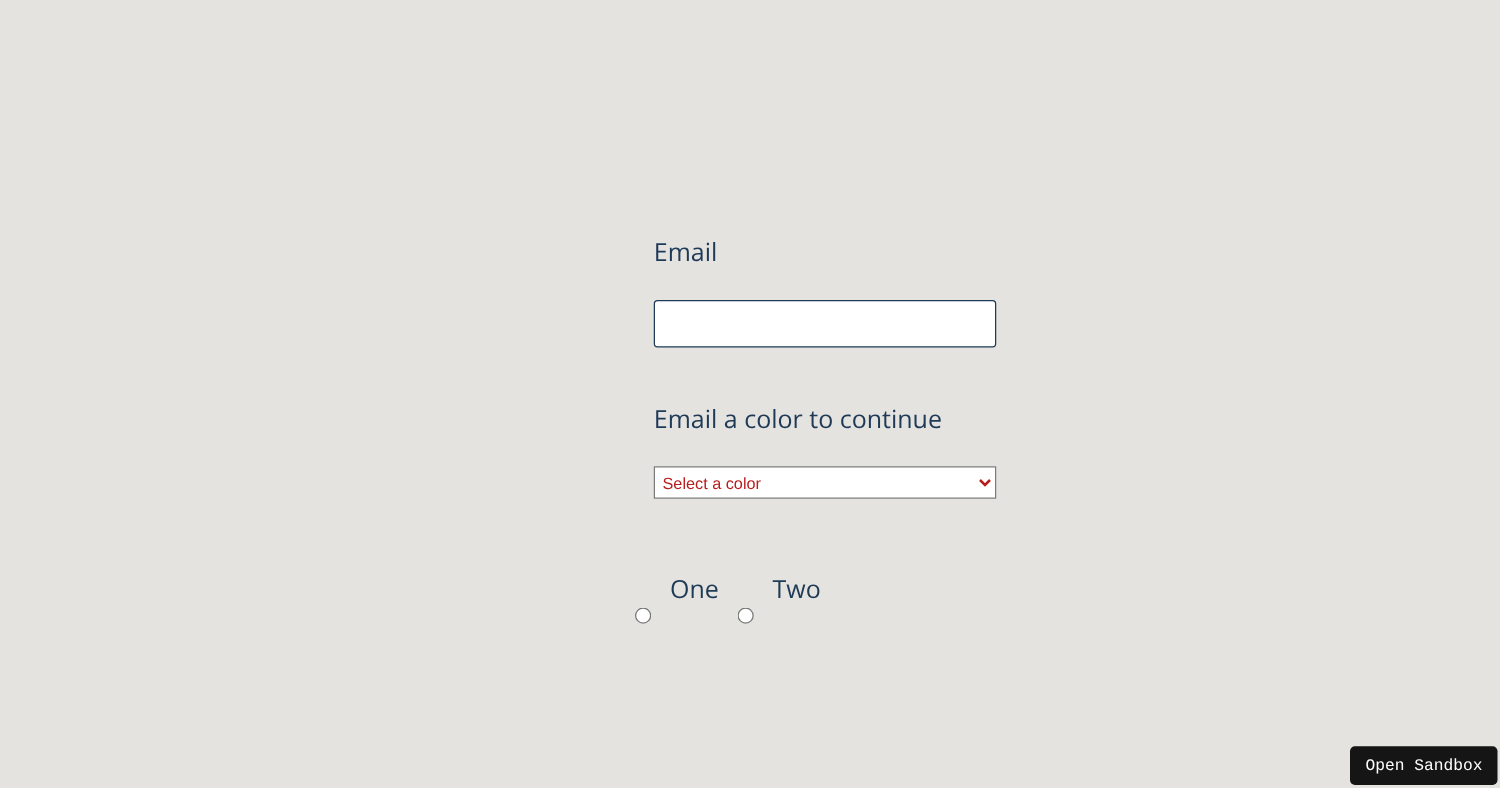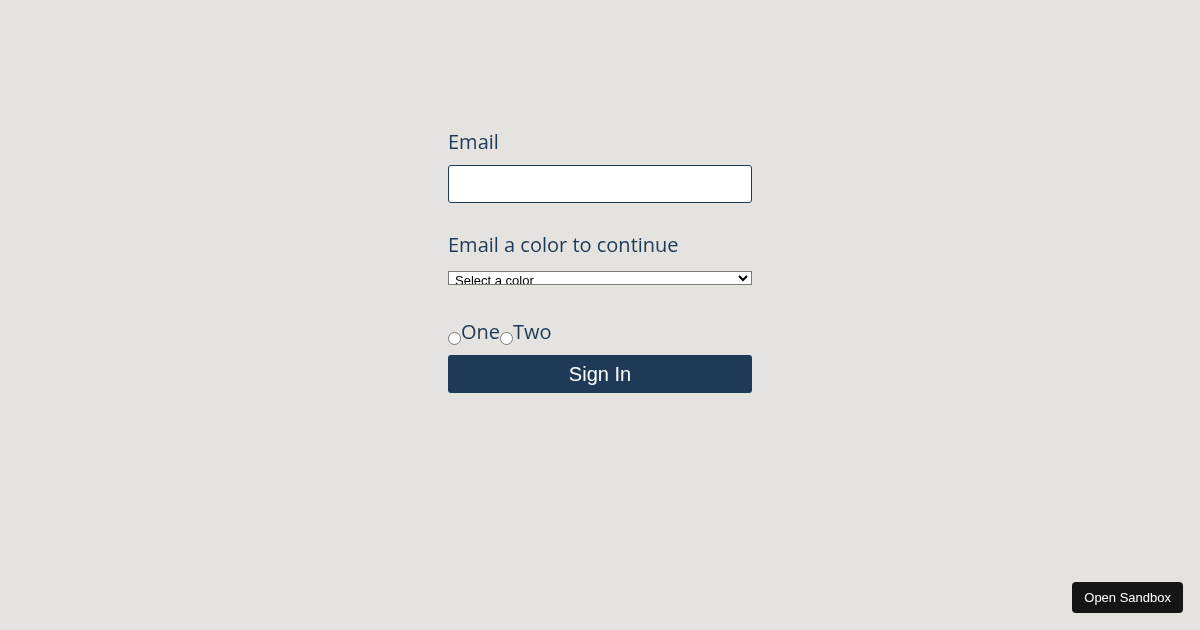--- a/index.html
+++ b/index.html
@@ -1,17 +1,17 @@
 <!DOCTYPE html>
 <html><head>
   <meta charset="utf-8">
   <style>
     * {
       box-sizing: border-box;
-      margin: 0;
+      margin: 15px;
       padding: 0;
     }
     body {
       width: 1200px;
       height: 630px;
       background-color: #e4e3e0;
       font-family: "Open Sans", -apple-system, BlinkMacSystemFont, "Segoe UI", Roboto, sans-serif;
       color: #1f3a56;
       position: relative;
     }
@@ -37,25 +37,25 @@
       border: 1px solid #1f3a56;
       border-radius: 3px;
       background: #ffffff;
       padding: 6px 10px;
       font-size: 16px;
       color: #1f3a56;
       outline: none;
     }
     .select-input {
       width: 100%;
-      height: 14px;
+      height: 26px;
       border: 1px solid #7a7a7a;
       background: #ffffff;
       font-size: 13px;
-      color: #000000;
+      color: #b91c1c;
       padding-left: 2px;
     }
     .checkbox-row {
       display: flex;
       align-items: center;
       margin-bottom: 36px;
     }
     .checkbox-row input[type="checkbox"] {
       width: 13px;
       height: 13px;
@@ -94,21 +94,21 @@
       position: absolute;
       right: 17px;
       bottom: 17px;
       background-color: #151515;
       color: #ffffff;
       border: none;
       border-radius: 4px;
       padding: 8px 12px;
       font-size: 13px;
       cursor: pointer;
-      font-family: Liberation Sans, sans-serif;
+      font-family: Liberation Mono, monospace;
     }
   </style>
 </head>
 <body>
 
 <div class="form-container">
 
   <div class="form-group">
     <label class="label">Email</label>
     <input type="text" class="text-input" value="" style="">
@@ -122,17 +122,16 @@
   </div>
 
 
   <div class="radio-row">
     <input type="radio" name="picked" style="">
     <span class="radio-label">One</span>
     <input type="radio" name="picked" style="">
     <span class="radio-label">Two</span>
   </div>
 
-  <button class="submit-btn">Sign In</button>
 
 </div>
 
 <button class="sandbox-btn">Open Sandbox</button>
 
 </body></html>

